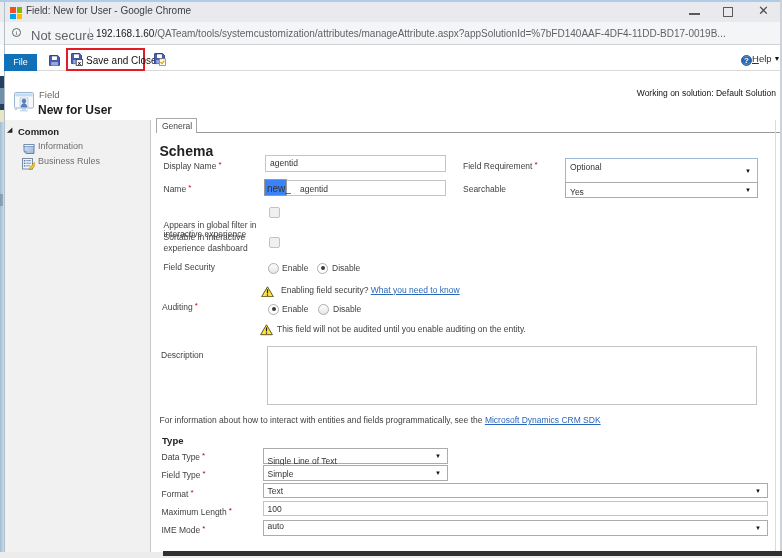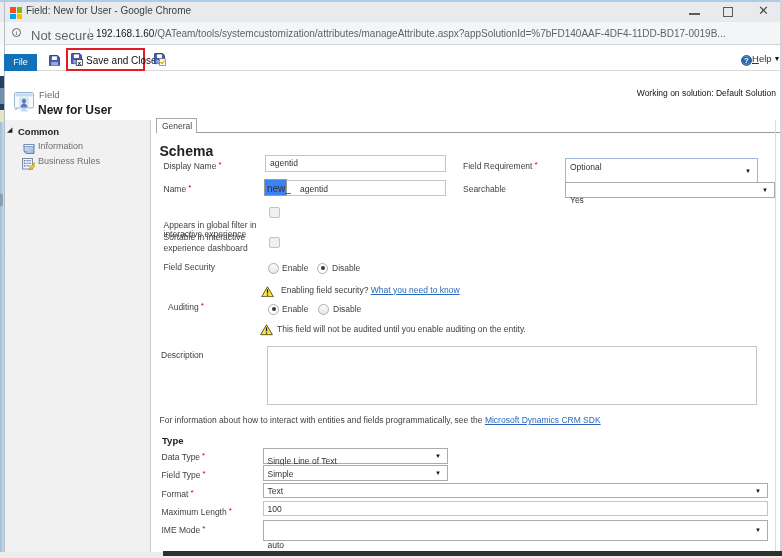--- a/index.html
+++ b/index.html
@@ -140,21 +140,21 @@
 <div class="lbl" style="left:163.5px;top:160.5px">Display Name<span class="st">*</span></div>
 <div class="inp" style="left:265px;top:155px;width:181px;height:16.5px">agentid</div>
 <div class="lbl" style="left:463px;top:160.5px">Field Requirement<span class="st">*</span></div>
 <div class="sel" style="left:565px;top:157.5px;width:193px;height:27px;border-color:#9fb8d8">Optional<span class="arr">▼</span></div>
 
 <div class="lbl" style="left:163.5px;top:184px">Name<span class="st">*</span></div>
 <div class="inp" style="left:265px;top:180px;width:181px;height:16px;padding:0"></div>
 <div class="a" style="left:264px;top:178.5px;width:23px;height:17.5px;border:1px solid #9a9a9a;background:#3b82f6;font-size:10px;color:#333;padding:3.5px 0 0 2px">new_</div>
 <div class="a" style="left:300px;top:184px;font-size:8.5px;color:#333">agentid</div>
 <div class="lbl" style="left:463px;top:184px">Searchable</div>
-<div class="sel" style="left:565px;top:182px;width:210px;height:16px;padding-top:12px">Yes<span class="arr">▼</span></div>
+<div class="sel" style="left:565px;top:182px;width:193px;height:16px;padding-top:4px">Yes<span class="arr">▼</span></div>
 
 <div class="lbl" style="left:163.5px;top:221px;line-height:9px">Appears in global filter in<br>interactive experience</div>
 <div class="cb" style="left:269px;top:207px"></div>
 
 <div class="lbl" style="left:163.5px;top:231.5px;line-height:11.3px">Sortable in interactive<br>experience dashboard</div>
 <div class="cb" style="left:269px;top:237px"></div>
 
 <div class="lbl" style="left:163.5px;top:262px">Field Security</div>
 <div class="rad" style="left:268px;top:262.5px"></div>
 <div class="lbl" style="left:282px;top:263px">Enable</div>
@@ -165,21 +165,21 @@
 
 <div class="a" style="left:261px;top:283px">
 <svg width="13" height="11.5" viewBox="0 0 13 11.5">
       <path d="M6.5 0.8 L12.4 10.7 H0.6 Z" fill="#ffe23c" stroke="#4a4a20" stroke-width="0.9"></path>
       <rect x="5.9" y="3.4" width="1.2" height="4" fill="#1a1a1a"></rect>
       <rect x="5.9" y="8.4" width="1.2" height="1.3" fill="#1a1a1a"></rect>
     </svg>
 </div>
 <div class="lbl" style="left:281px;top:284.5px">Enabling field security? <a class="link" href="#what">What you need to know</a></div>
 
-<div class="lbl" style="left:168px;top:302px">Auditing<span class="st">*</span></div>
+<div class="lbl" style="left:162px;top:302px">Auditing<span class="st">*</span></div>
 <div class="rad sel2" style="left:268px;top:303.5px">
     <div class="dot"></div>
   </div>
 <div class="lbl" style="left:282px;top:304px">Enable</div>
 <div class="rad" style="left:318px;top:303.5px"></div>
 <div class="lbl" style="left:333px;top:304px">Disable</div>
 
 <div class="a" style="left:260px;top:321.5px">
 <svg width="13" height="11.5" viewBox="0 0 13 11.5">
       <path d="M6.5 0.8 L12.4 10.7 H0.6 Z" fill="#ffe23c" stroke="#4a4a20" stroke-width="0.9"></path>
@@ -202,19 +202,19 @@
 <div class="lbl" style="left:161.5px;top:470px">Field Type<span class="st">*</span></div>
 <div class="sel" style="left:262.5px;top:465px;width:185.5px;height:15.5px;padding-top:2.5px">Simple<span class="arr">▼</span></div>
 
 <div class="lbl" style="left:161.5px;top:489px">Format<span class="st">*</span></div>
 <div class="sel" style="left:262.5px;top:483px;width:505.5px;height:15px;padding-top:2px">Text<span class="arr">▼</span></div>
 
 <div class="lbl" style="left:161.5px;top:507px">Maximum Length<span class="st">*</span></div>
 <div class="inp" style="left:262.5px;top:500.5px;width:505.5px;height:15px;padding-top:2px">100</div>
 
 <div class="lbl" style="left:161.5px;top:525px">IME Mode<span class="st">*</span></div>
-<div class="sel" style="left:262.5px;top:519.5px;width:505.5px;height:16px;padding-top:19px">auto<span class="arr">▼</span></div>
+<div class="sel" style="left:262.5px;top:519.5px;width:505.5px;height:16px;padding-top:0">auto<span class="arr">▼</span></div>
 
 <div class="a" style="left:775px;top:120px;width:1px;height:431px;background:#dcdcdc"></div>
 <div class="a" style="left:780px;top:0;width:2px;height:558px;background:#cfd3d7"></div>
 <div class="a" style="left:0;top:552px;width:163px;height:6px;background:#ececec"></div>
 <div class="a" style="left:163px;top:551px;width:619px;height:5px;background:#303030"></div>
 <div class="a" style="left:163px;top:556px;width:619px;height:2px;background:#ededed"></div>
 
 </body></html>

